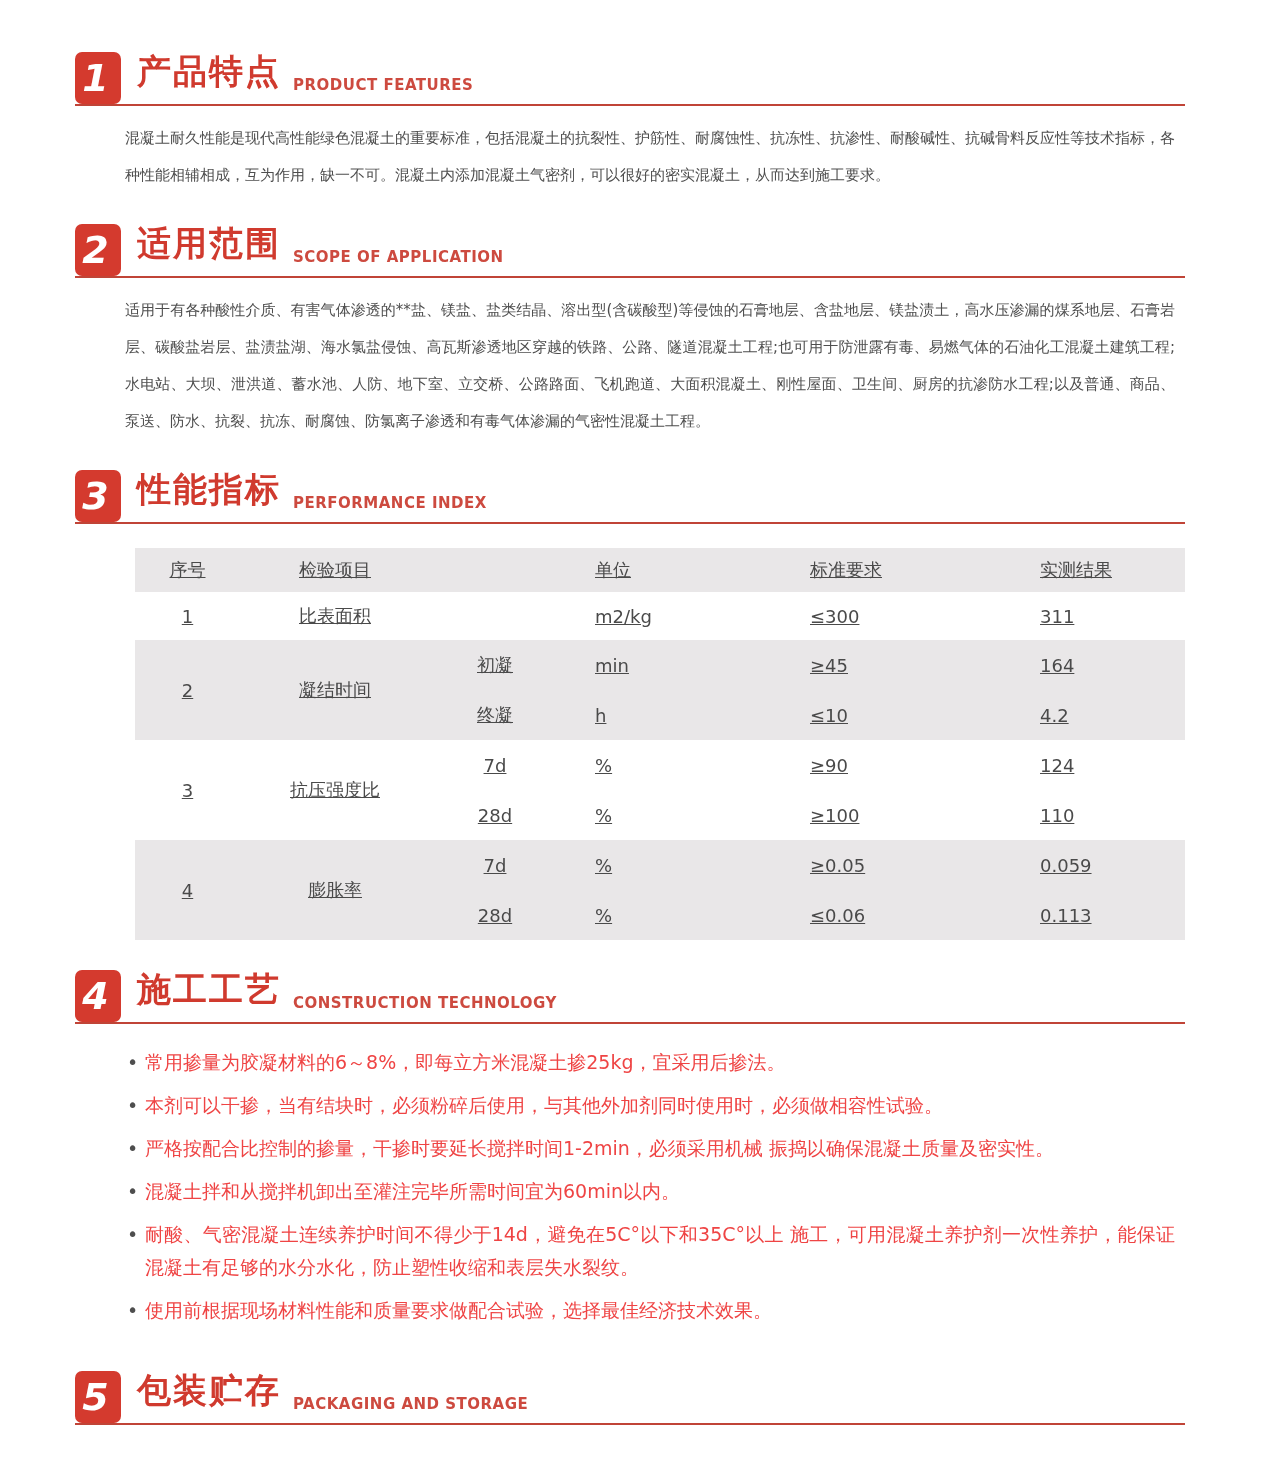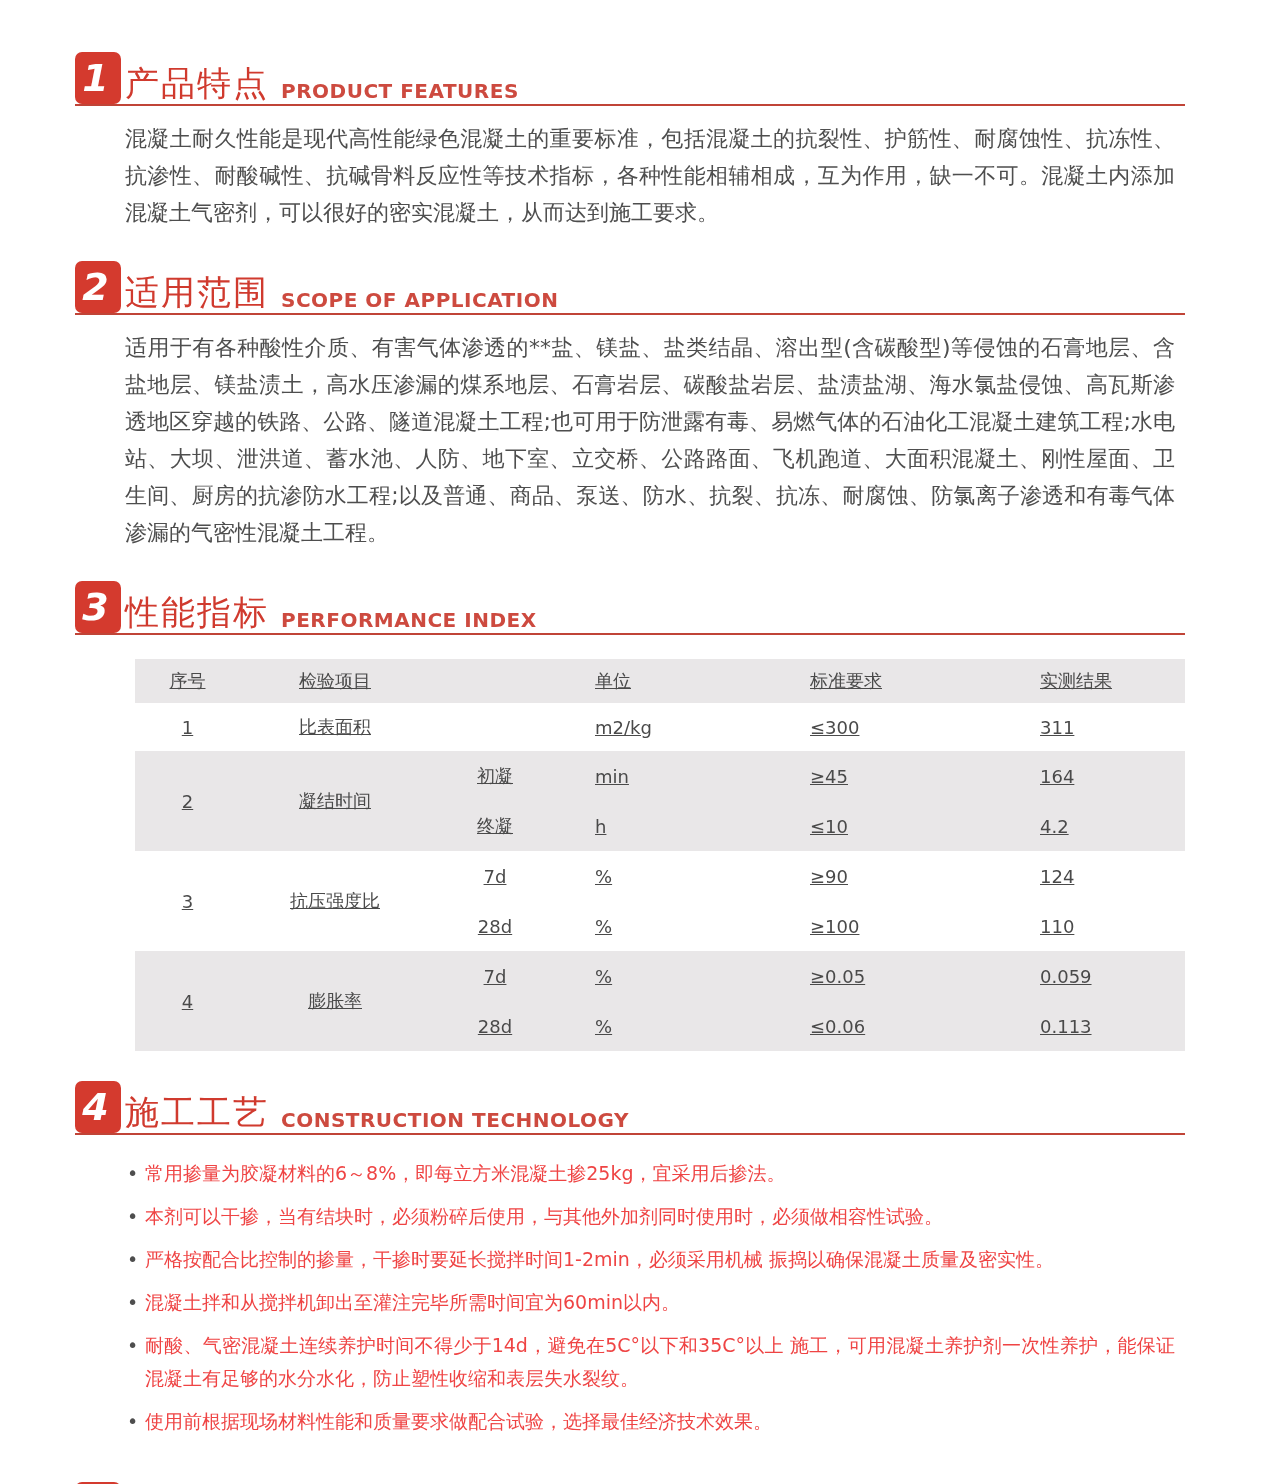--- a/index.html
+++ b/index.html
@@ -44,39 +44,39 @@
     font-weight: bold;
     font-style: italic;
     line-height: 1;
     padding-right: 5px;
     box-sizing: border-box;
     flex: 0 0 auto;
   }
   .sec-title {
     color: #d03a2e;
     font-size: 34px;
-    font-weight: normal;
+    font-weight: bold;
     letter-spacing: 2px;
     line-height: 1;
-    margin-left: 4px;
-    padding-bottom: 4px;
+    margin-left: 16px;
+    padding-bottom: 16px;
   }
   .sec-sub {
     color: #cd4a3f;
-    font-size: 20px;
+    font-size: 15px;
     font-weight: bold;
     letter-spacing: 0.5px;
     margin-left: 12px;
-    padding-bottom: 1px;
+    padding-bottom: 10px;
   }
 
   
   .para {
     margin: 14px 10px 0 50px;
-    font-size: 22px;
+    font-size: 15px;
     line-height: 37px;
     text-align: justify;
     color: #4e4e4e;
   }
 
   
   .bullets { margin: 22px 10px 0 50px; }
   .bullet {
     position: relative;
     padding-left: 20px;

